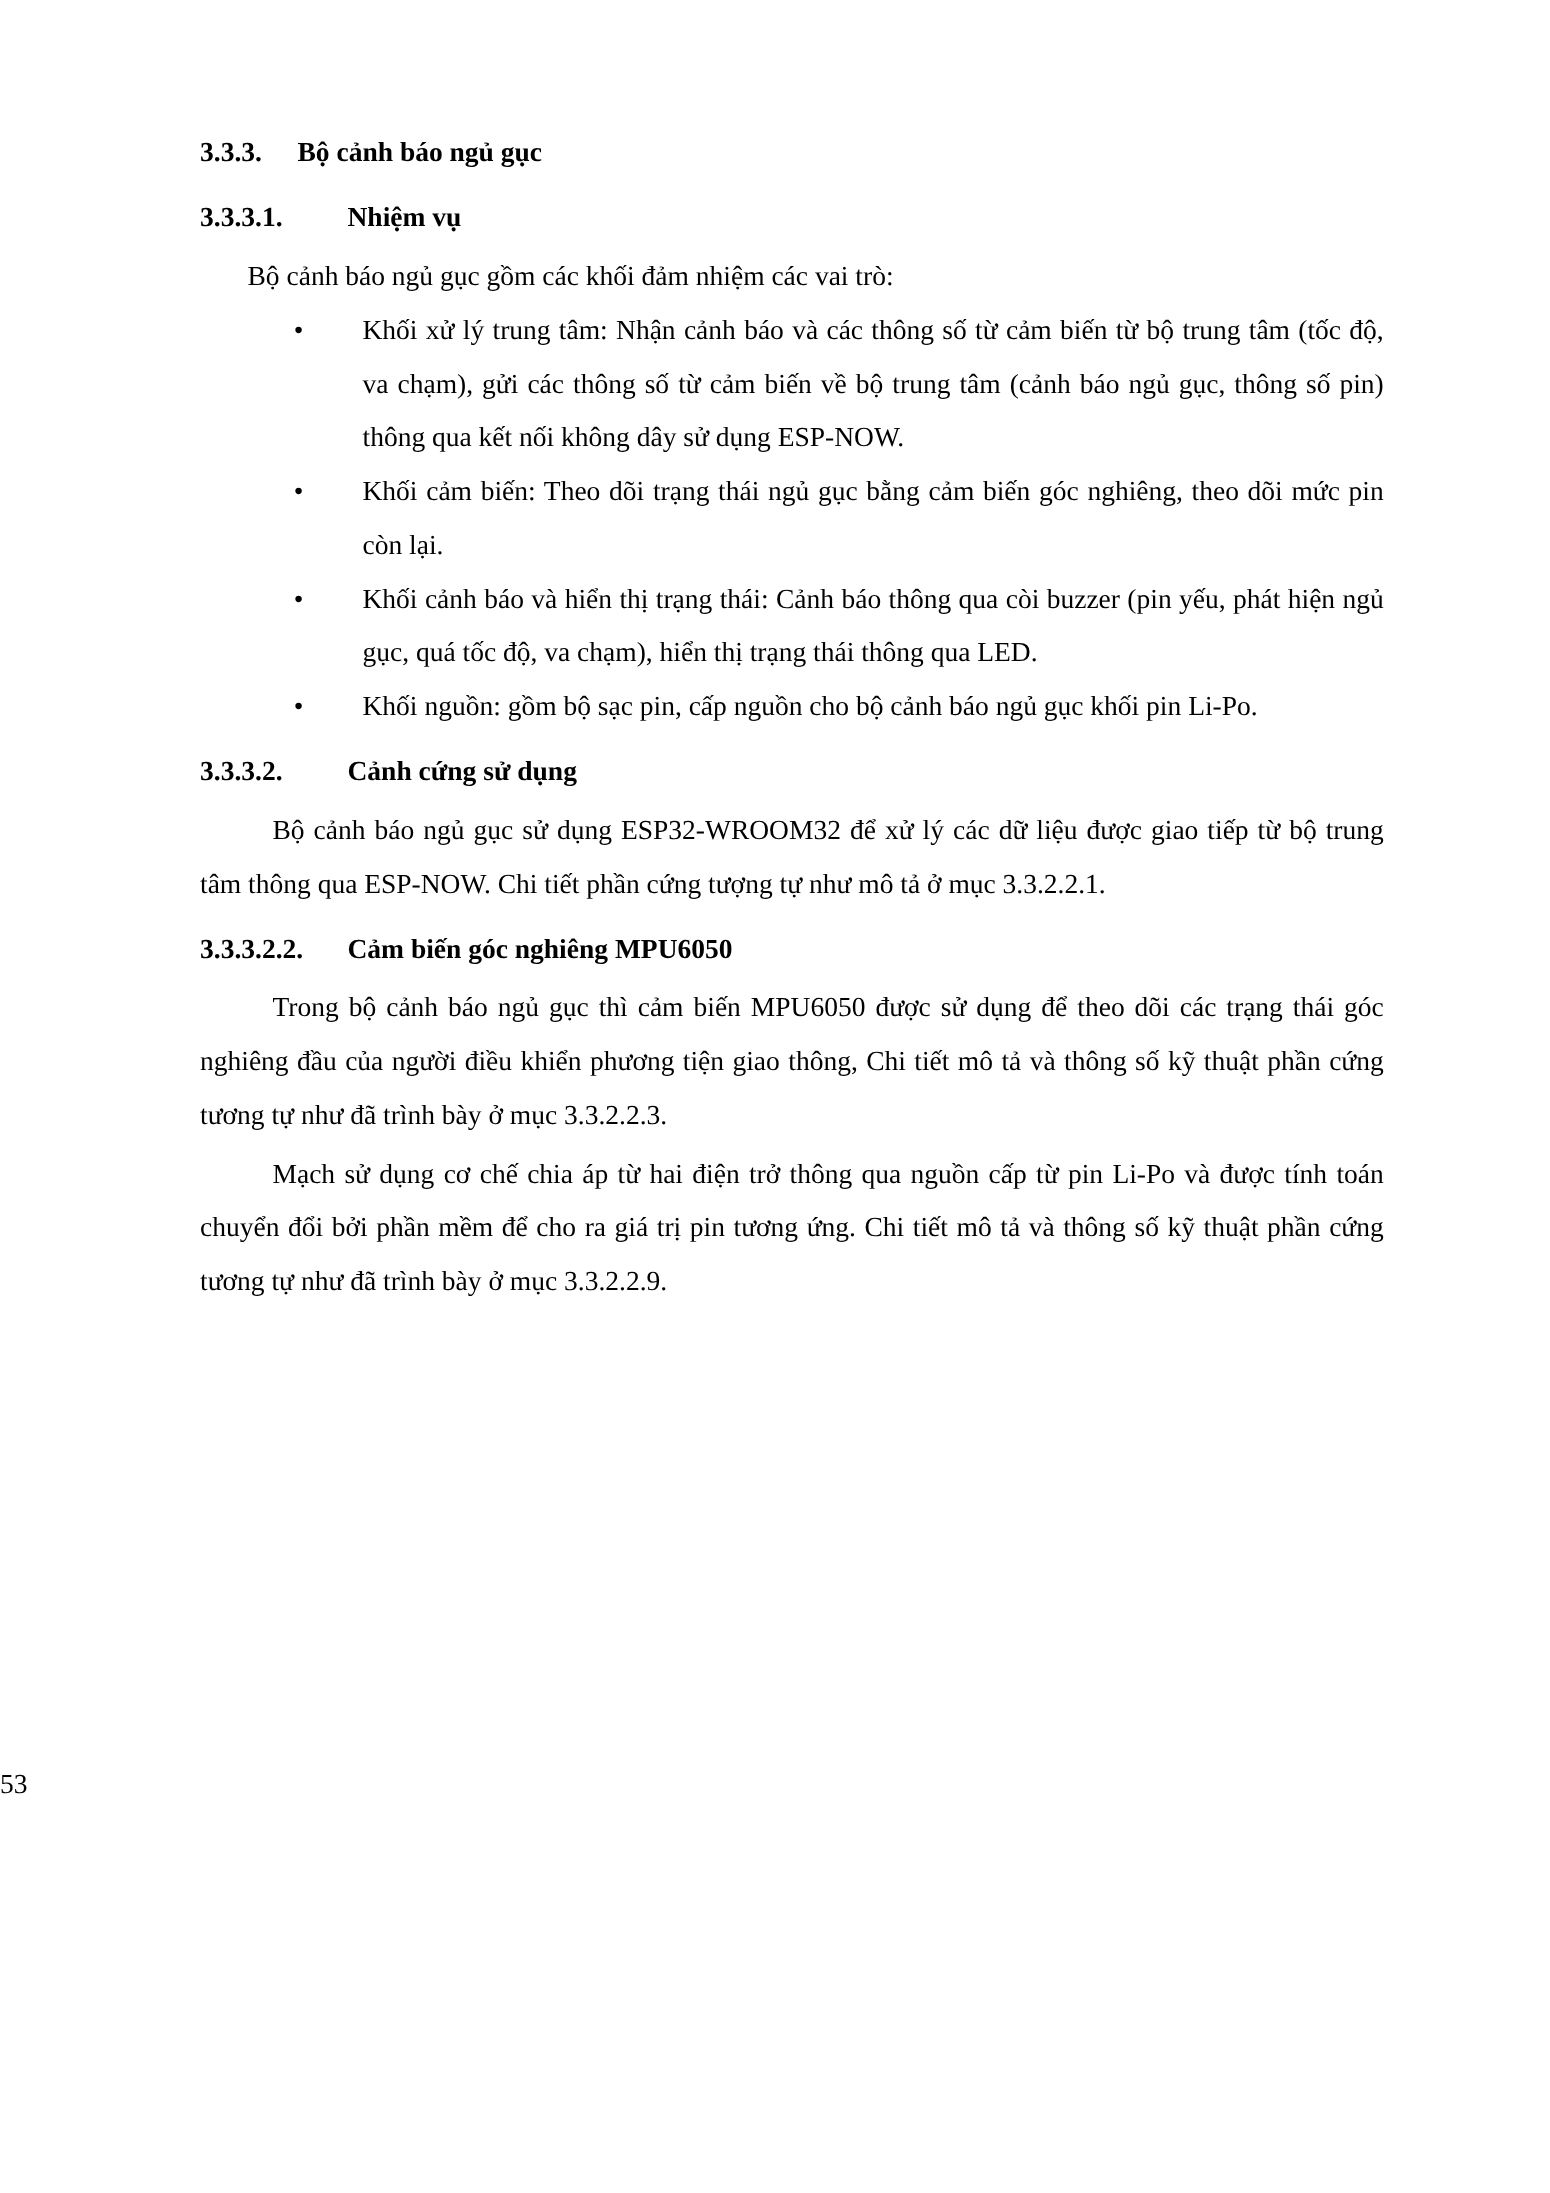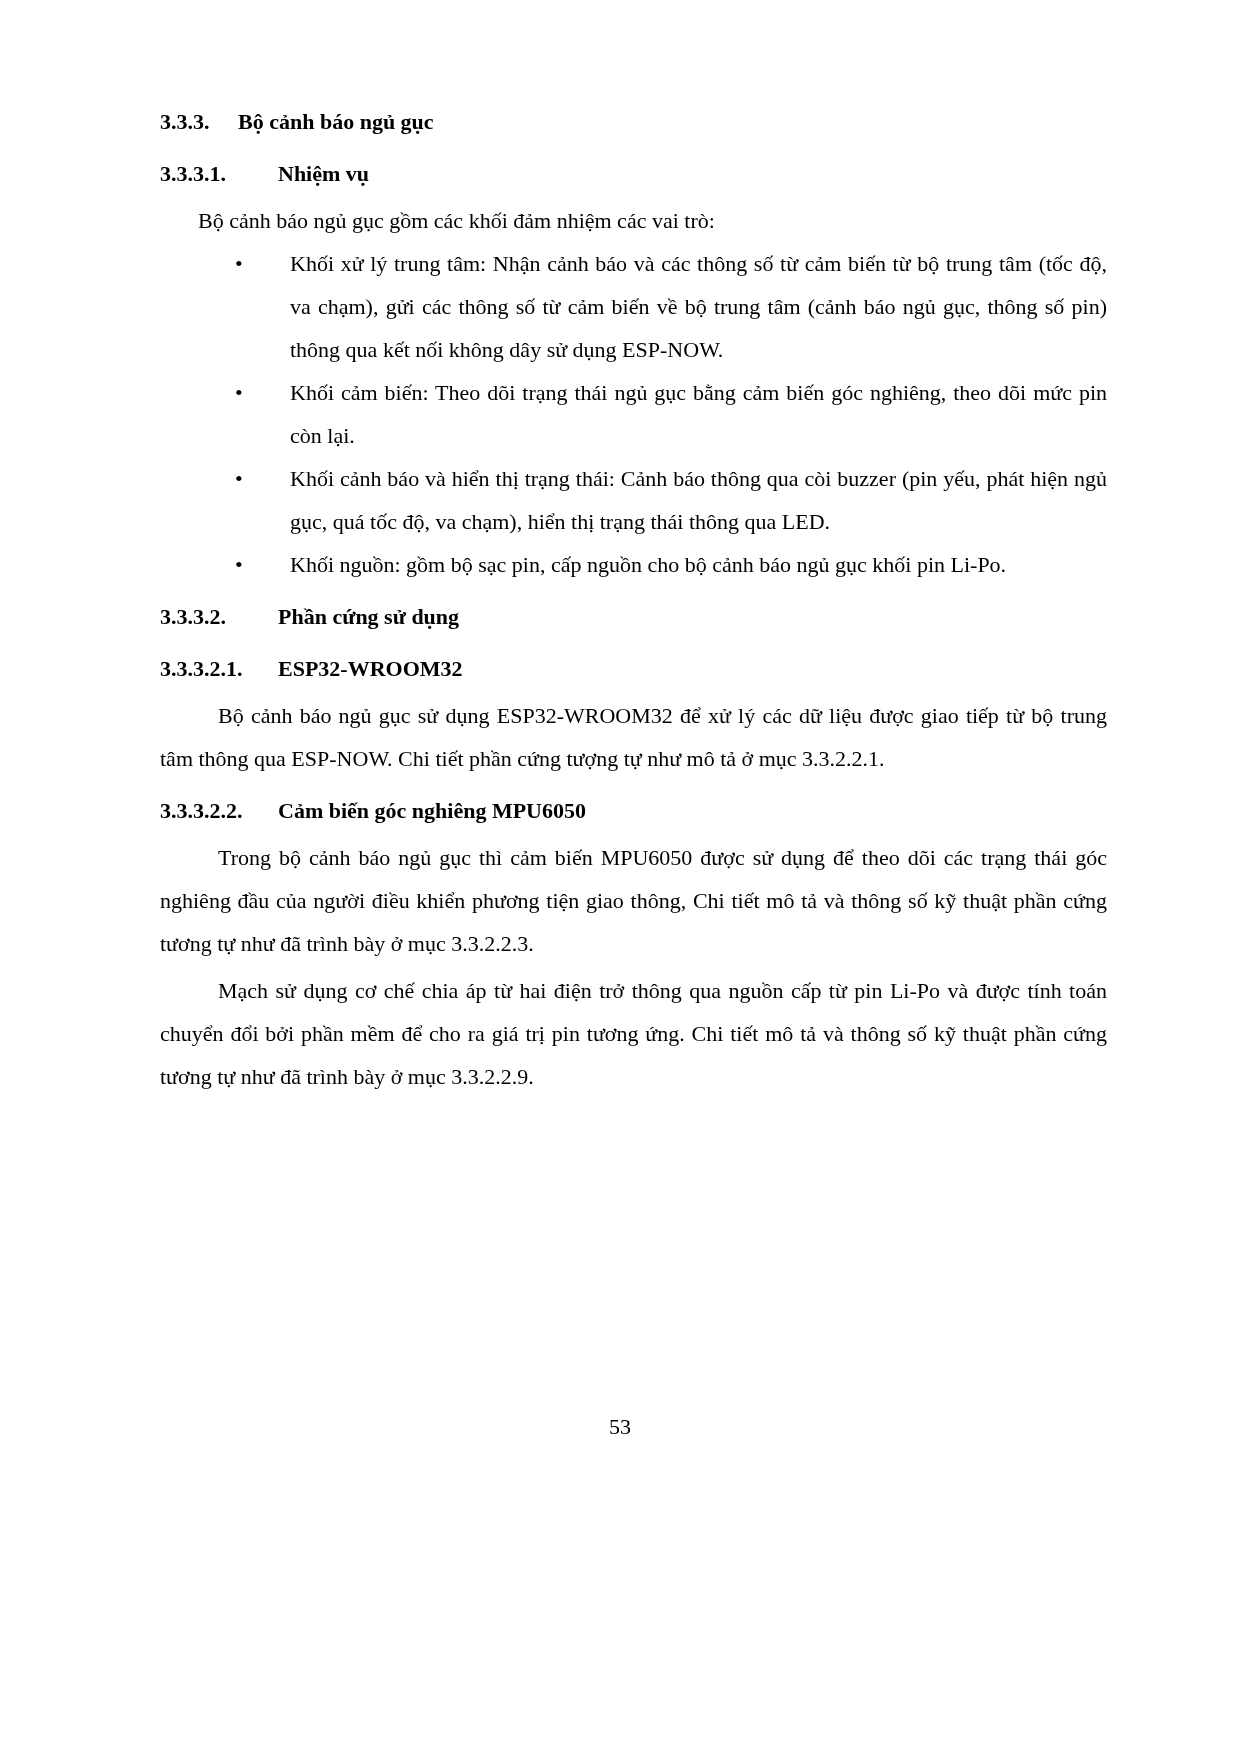--- a/index.html
+++ b/index.html
@@ -59,21 +59,21 @@
   .btext {
     flex: 1;
     text-align: justify;
     margin-left: 18px;
   }
   .page-number {
     position: absolute;
     top: 1405px;
     left: 0;
     right: 0;
-    text-align: center;
+    text-align: left;
     font-size: 22px;
   }
 </style>
 </head>
 <body>
 
 <div class="page">
 
   <div class="heading">
     <span class="hnum num-narrow">3.3.3.</span><span>Bộ cảnh báo ngủ gục</span>
@@ -98,26 +98,23 @@
       <span class="dot">•</span>
       <div class="btext">Khối cảnh báo và hiển thị trạng thái: Cảnh báo thông qua còi buzzer (pin yếu, phát hiện ngủ gục, quá tốc độ, va chạm), hiển thị trạng thái thông qua LED.</div>
     </div>
     <div class="bullet">
       <span class="dot">•</span>
       <div class="btext">Khối nguồn: gồm bộ sạc pin, cấp nguồn cho bộ cảnh báo ngủ gục khối pin Li-Po.</div>
     </div>
   </div>
 
   <div class="heading">
-    <span class="hnum num-wide">3.3.3.2.</span><span>Phần cứng sử dụng</span>
+    <span class="hnum num-wide">3.3.3.2.</span><span>Cảnh cứng sử dụng</span>
   </div>
 
-  <div class="heading">
-    <span class="hnum num-wide">3.3.3.2.1.</span><span>ESP32-WROOM32</span>
-  </div>
 
   <p class="para indent-md">Bộ cảnh báo ngủ gục sử dụng ESP32-WROOM32 để xử lý các dữ liệu được giao tiếp từ bộ trung tâm thông qua ESP-NOW. Chi tiết phần cứng tượng tự như mô tả ở mục 3.3.2.2.1.</p>
 
   <div class="heading">
     <span class="hnum num-wide">3.3.3.2.2.</span><span>Cảm biến góc nghiêng MPU6050</span>
   </div>
 
   <p class="para indent-md">Trong bộ cảnh báo ngủ gục thì cảm biến MPU6050 được sử dụng để theo dõi các trạng thái góc nghiêng đầu của người điều khiển phương tiện giao thông, Chi tiết mô tả và thông số kỹ thuật phần cứng tương tự như đã trình bày ở mục 3.3.2.2.3.</p>
 
 

